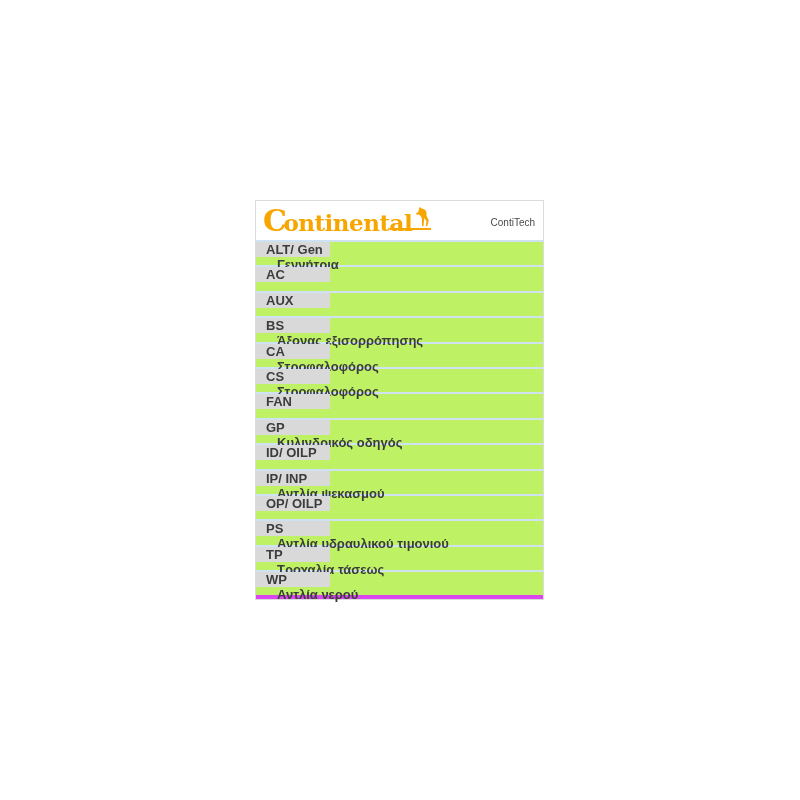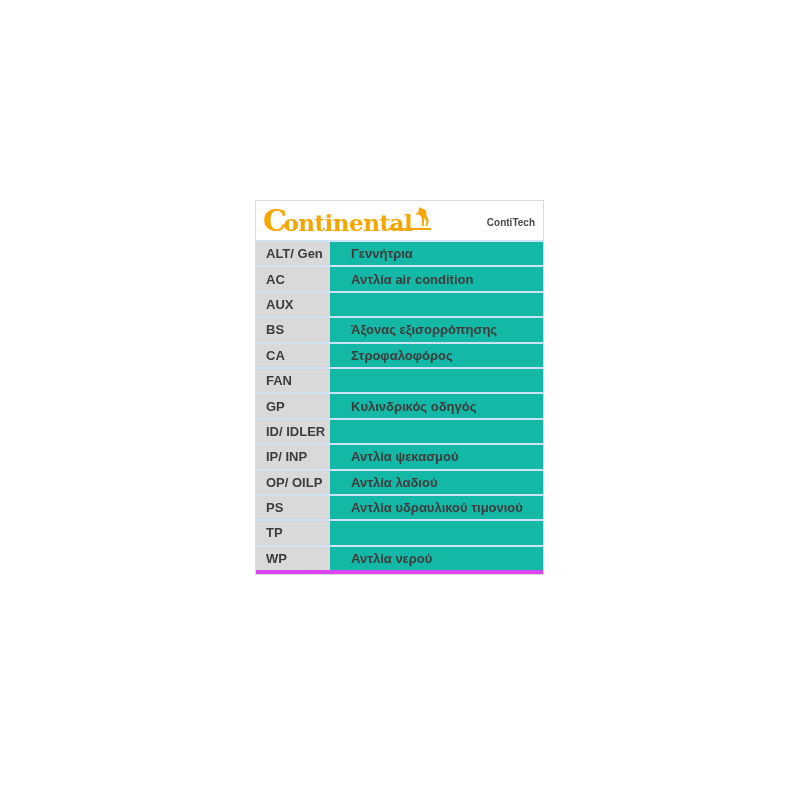--- a/index.html
+++ b/index.html
@@ -69,31 +69,32 @@
   .horse-line {
     position: absolute;
     left: -24px;
     right: 0;
     bottom: 0;
     height: 2px;
     background: #f7a600;
   }
   .subbrand {
     font-size: 10px;
-    font-weight: bold;
+    font-weight: normal;
     color: #4a4a4a;
     padding-top: 4px;
   }
   .rows { background: #ffffff; }
   .row {
     display: flex;
     align-items: stretch;
     height: 23.4px;
     border-bottom: 2px solid #cfe2f3;
-    background: #14b8a6;
+    background: #bef264;
+    flex-direction: column;
   }
   .row:last-child { border-bottom: 4px solid #d946ef; }
   .code {
     width: 74px;
     box-sizing: border-box;
     background: #d9d9d9;
     display: flex;
     align-items: center;
     padding-left: 10px;
     font-size: 13px;
@@ -131,57 +132,60 @@
       <div class="subbrand">ContiTech</div>
     </div>
 
     <div class="rows">
       <div class="row">
         <div class="code">ALT/ Gen</div>
         <div class="desc">Γεννήτρια</div>
       </div>
       <div class="row">
         <div class="code">AC</div>
-        <div class="desc">Αντλία air condition</div>
       </div>
       <div class="row">
         <div class="code">AUX</div>
       </div>
       <div class="row">
         <div class="code">BS</div>
         <div class="desc">Άξονας εξισορρόπησης</div>
       </div>
       <div class="row">
         <div class="code">CA</div>
         <div class="desc">Στροφαλοφόρος</div>
       </div>
       <div class="row">
+        <div class="code">CS</div>
+        <div class="desc">Στροφαλοφόρος</div>
+      </div>
+      <div class="row">
         <div class="code">FAN</div>
       </div>
       <div class="row">
         <div class="code">GP</div>
         <div class="desc">Κυλινδρικός οδηγός</div>
       </div>
       <div class="row">
-        <div class="code">ID/ IDLER</div>
+        <div class="code">ID/ OILP</div>
       </div>
       <div class="row">
         <div class="code">IP/ INP</div>
         <div class="desc">Αντλία ψεκασμού</div>
       </div>
       <div class="row">
         <div class="code">OP/ OILP</div>
-        <div class="desc">Αντλία λαδιού</div>
       </div>
       <div class="row">
         <div class="code">PS</div>
         <div class="desc">Αντλία υδραυλικού τιμονιού</div>
       </div>
       <div class="row">
         <div class="code">TP</div>
+        <div class="desc">Τροχαλία τάσεως</div>
       </div>
       <div class="row">
         <div class="code">WP</div>
         <div class="desc">Αντλία νερού</div>
       </div>
     </div>
 
   </div>
 </div>
 

